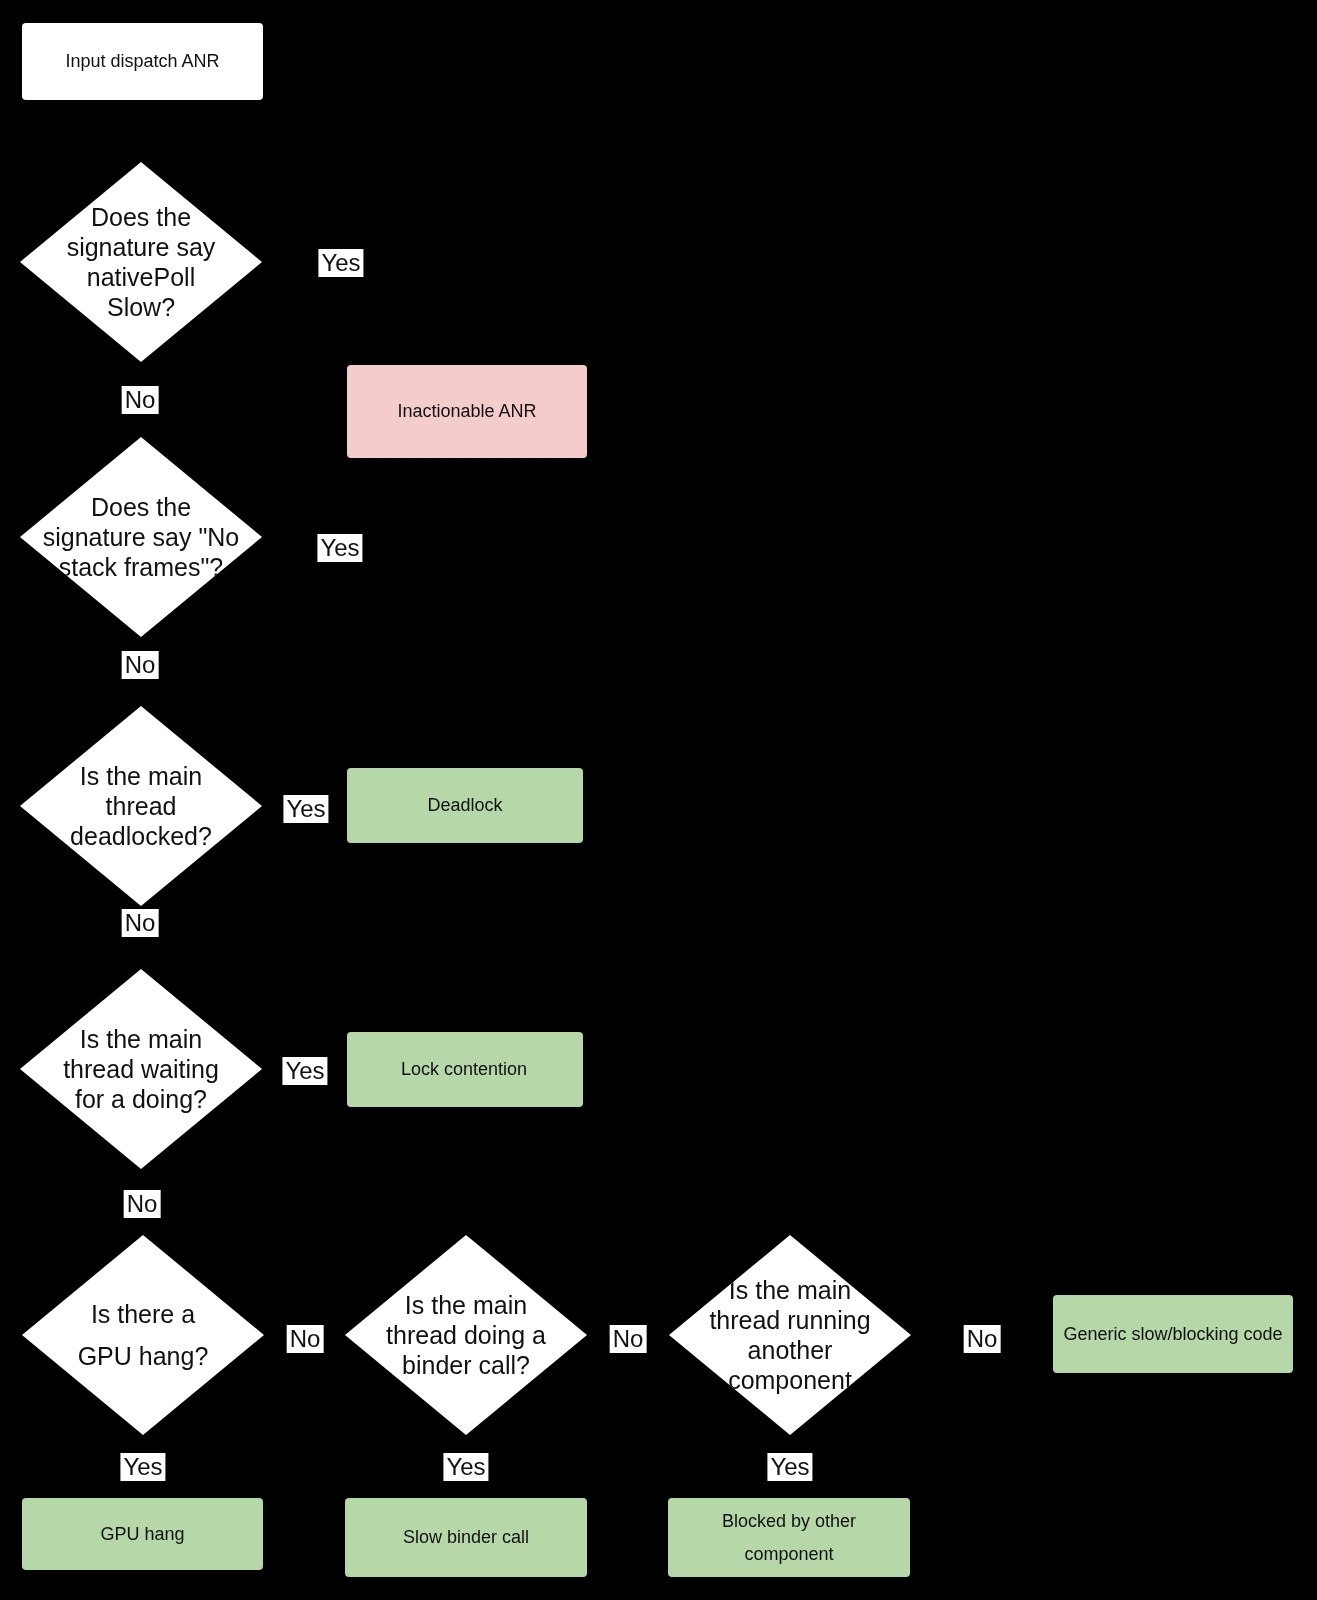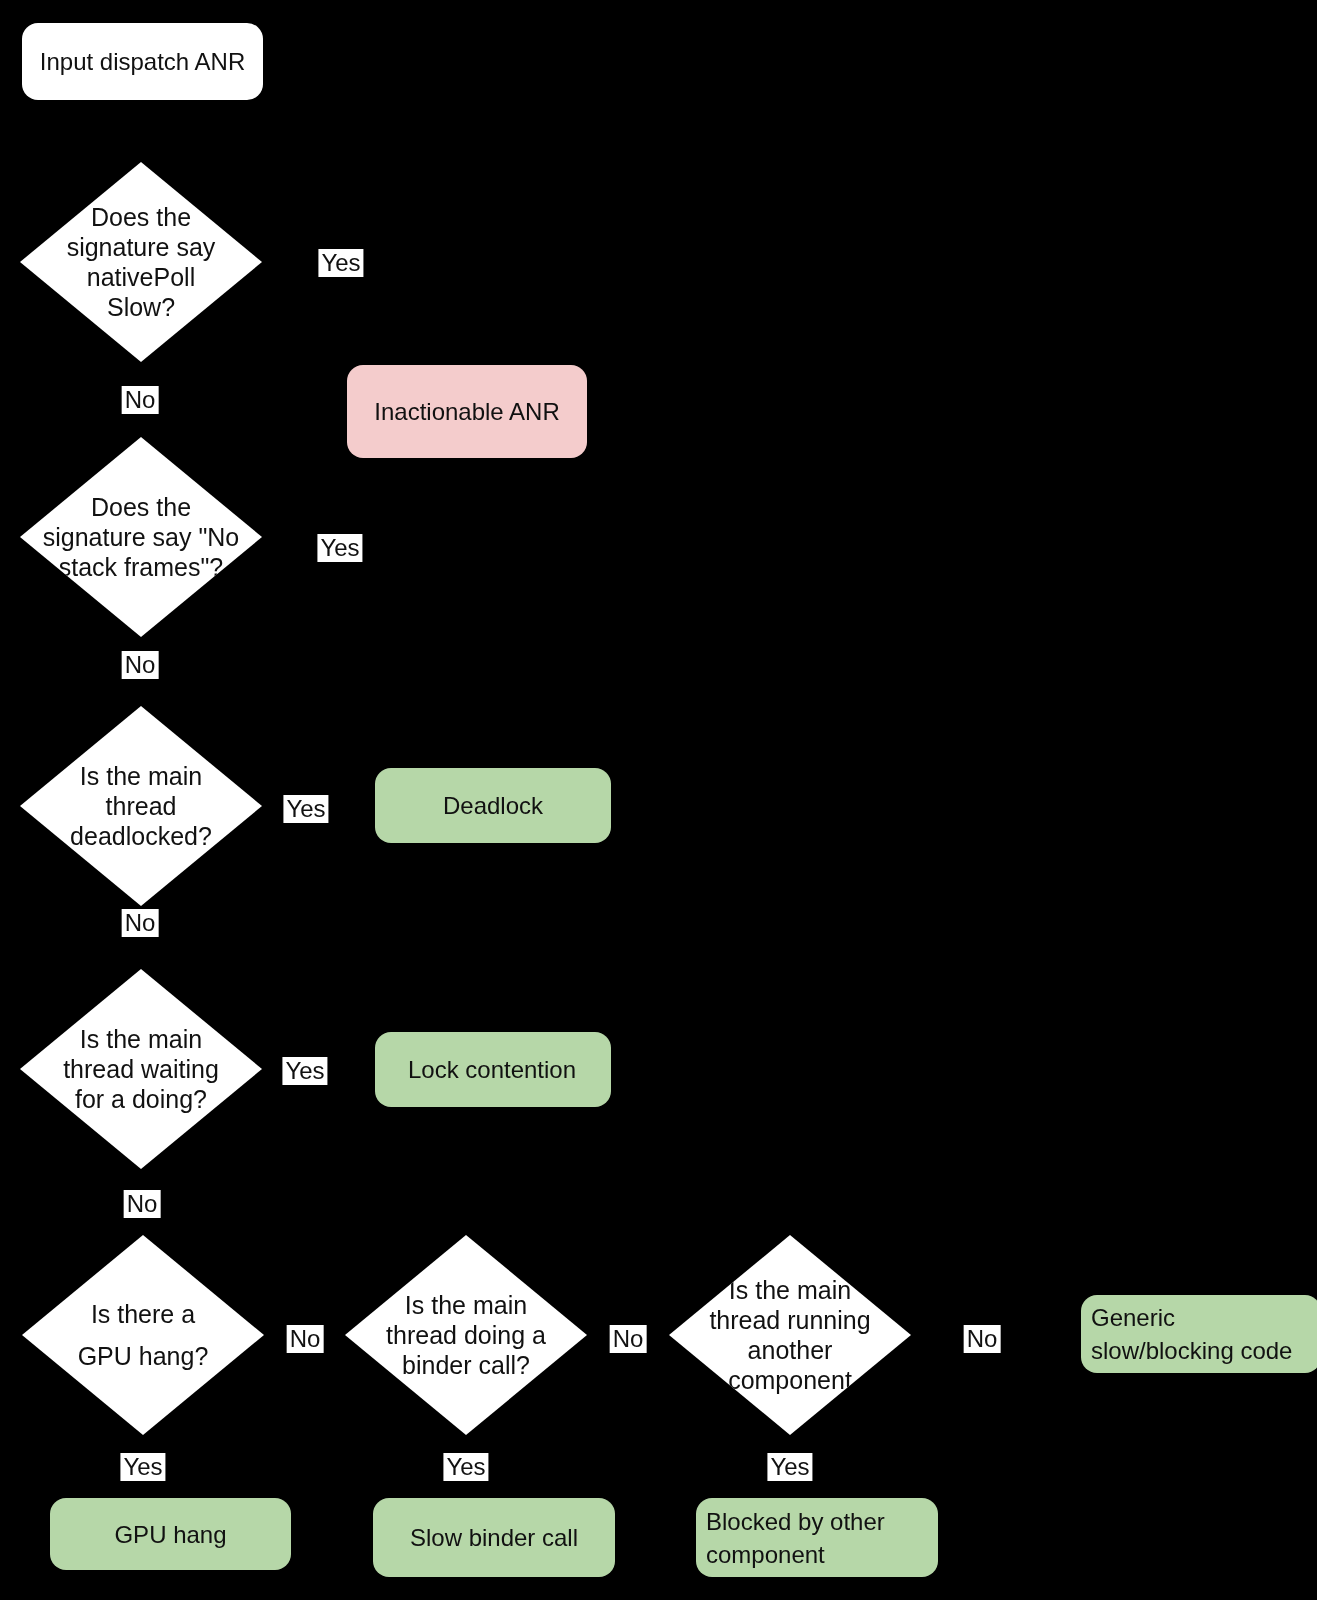--- a/index.html
+++ b/index.html
@@ -14,27 +14,27 @@
     position:relative;width:1317px;height:1600px;background:var(--bg);
     font-family:"Liberation Sans",sans-serif;color:var(--text);overflow:hidden;
   }
   .diamond{
     position:absolute;width:242px;height:200px;background:var(--decision-fill);
     clip-path:polygon(50% 0,100% 50%,50% 100%,0 50%);
     display:flex;flex-direction:column;align-items:center;justify-content:center;
     text-align:center;font-size:25px;line-height:30px;
   }
   .box{
-    position:absolute;border-radius:16px;
+    position:absolute;border-radius:4px;
     display:flex;align-items:center;justify-content:center;
-    text-align:left;font-size:24px;line-height:33px;
+    text-align:center;font-size:18px;line-height:33px;
     padding:0 10px;box-sizing:border-box;
   }
   .box.white{background:var(--decision-fill);}
-  .box.green{background:var(--positive-fill);margin-left:28px;}
+  .box.green{background:var(--positive-fill);}
   .box.red{background:var(--negative-fill);}
   .chip{
     position:absolute;background:#ffffff;color:var(--text);
     font-size:24px;line-height:28px;padding:0 3px;white-space:nowrap;
     transform:translate(-50%,-50%);
   }
 </style>
 </head>
 <body>
 

